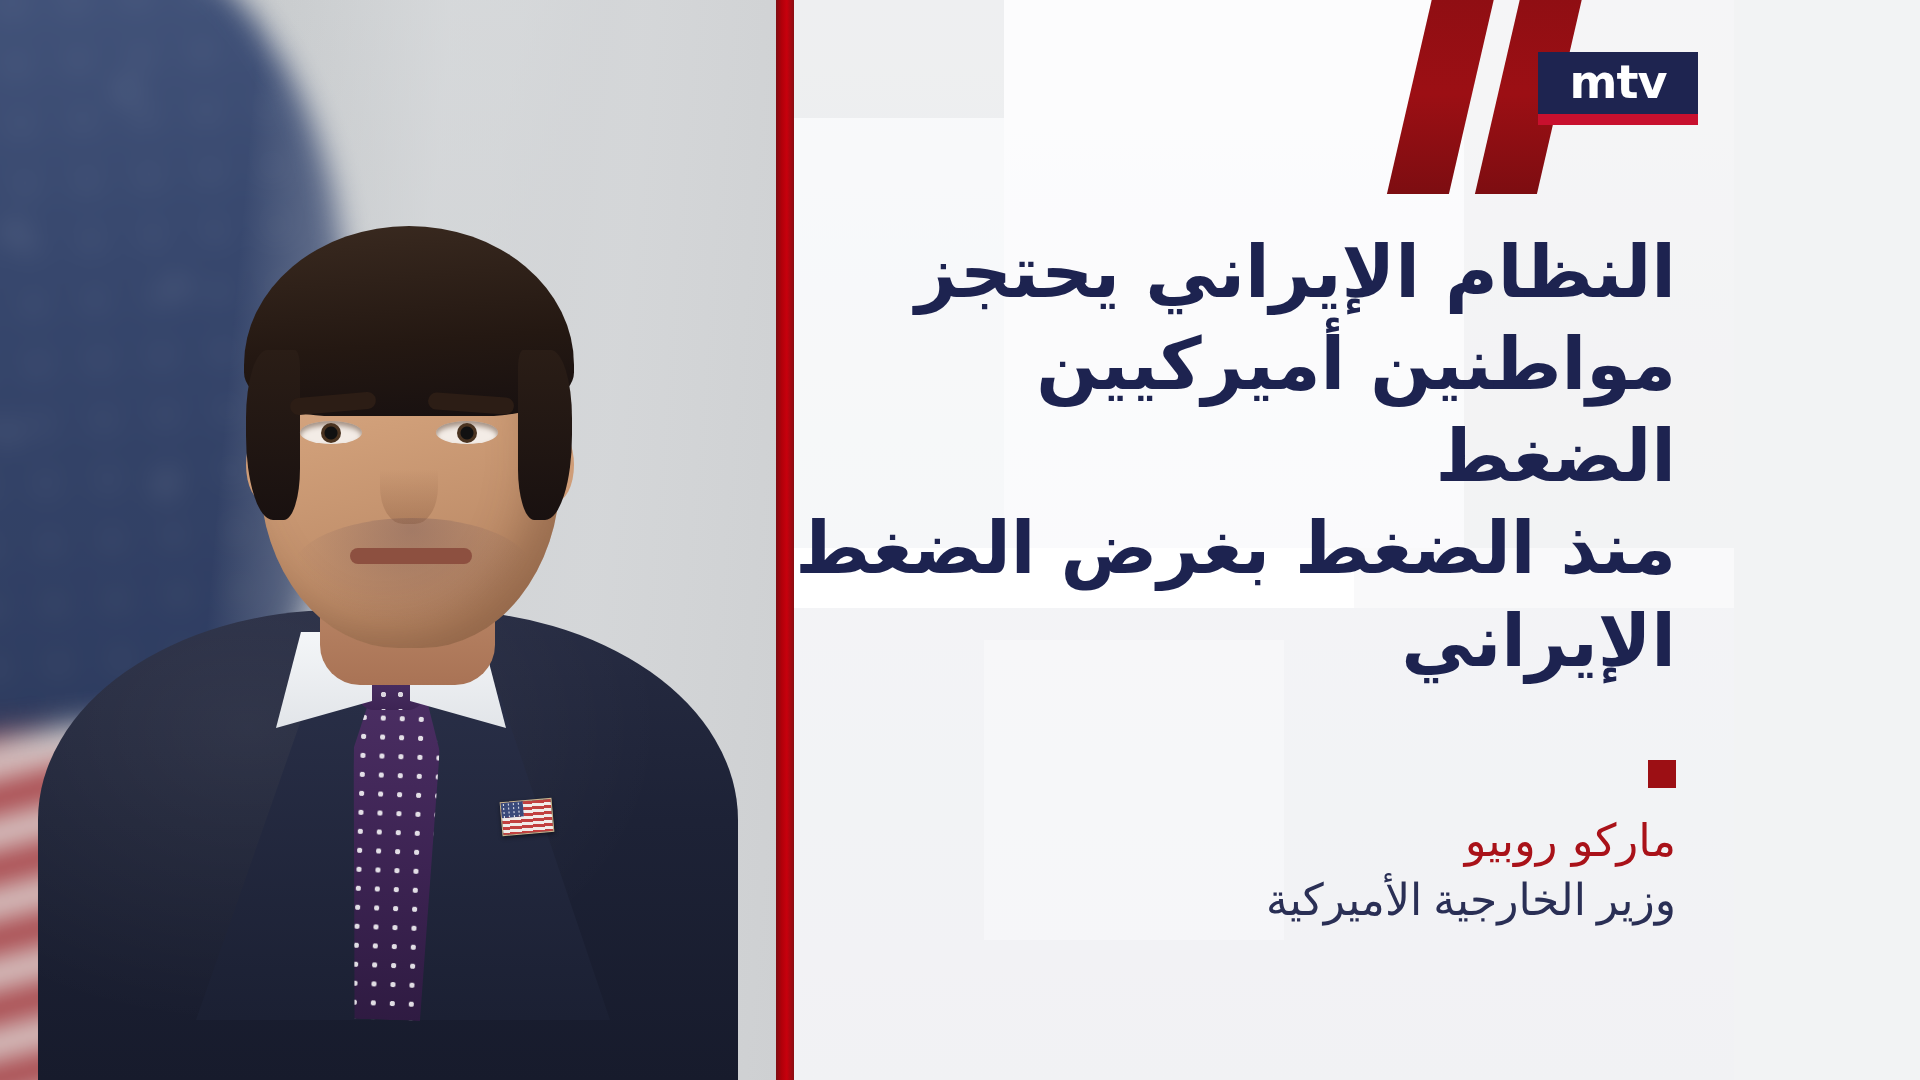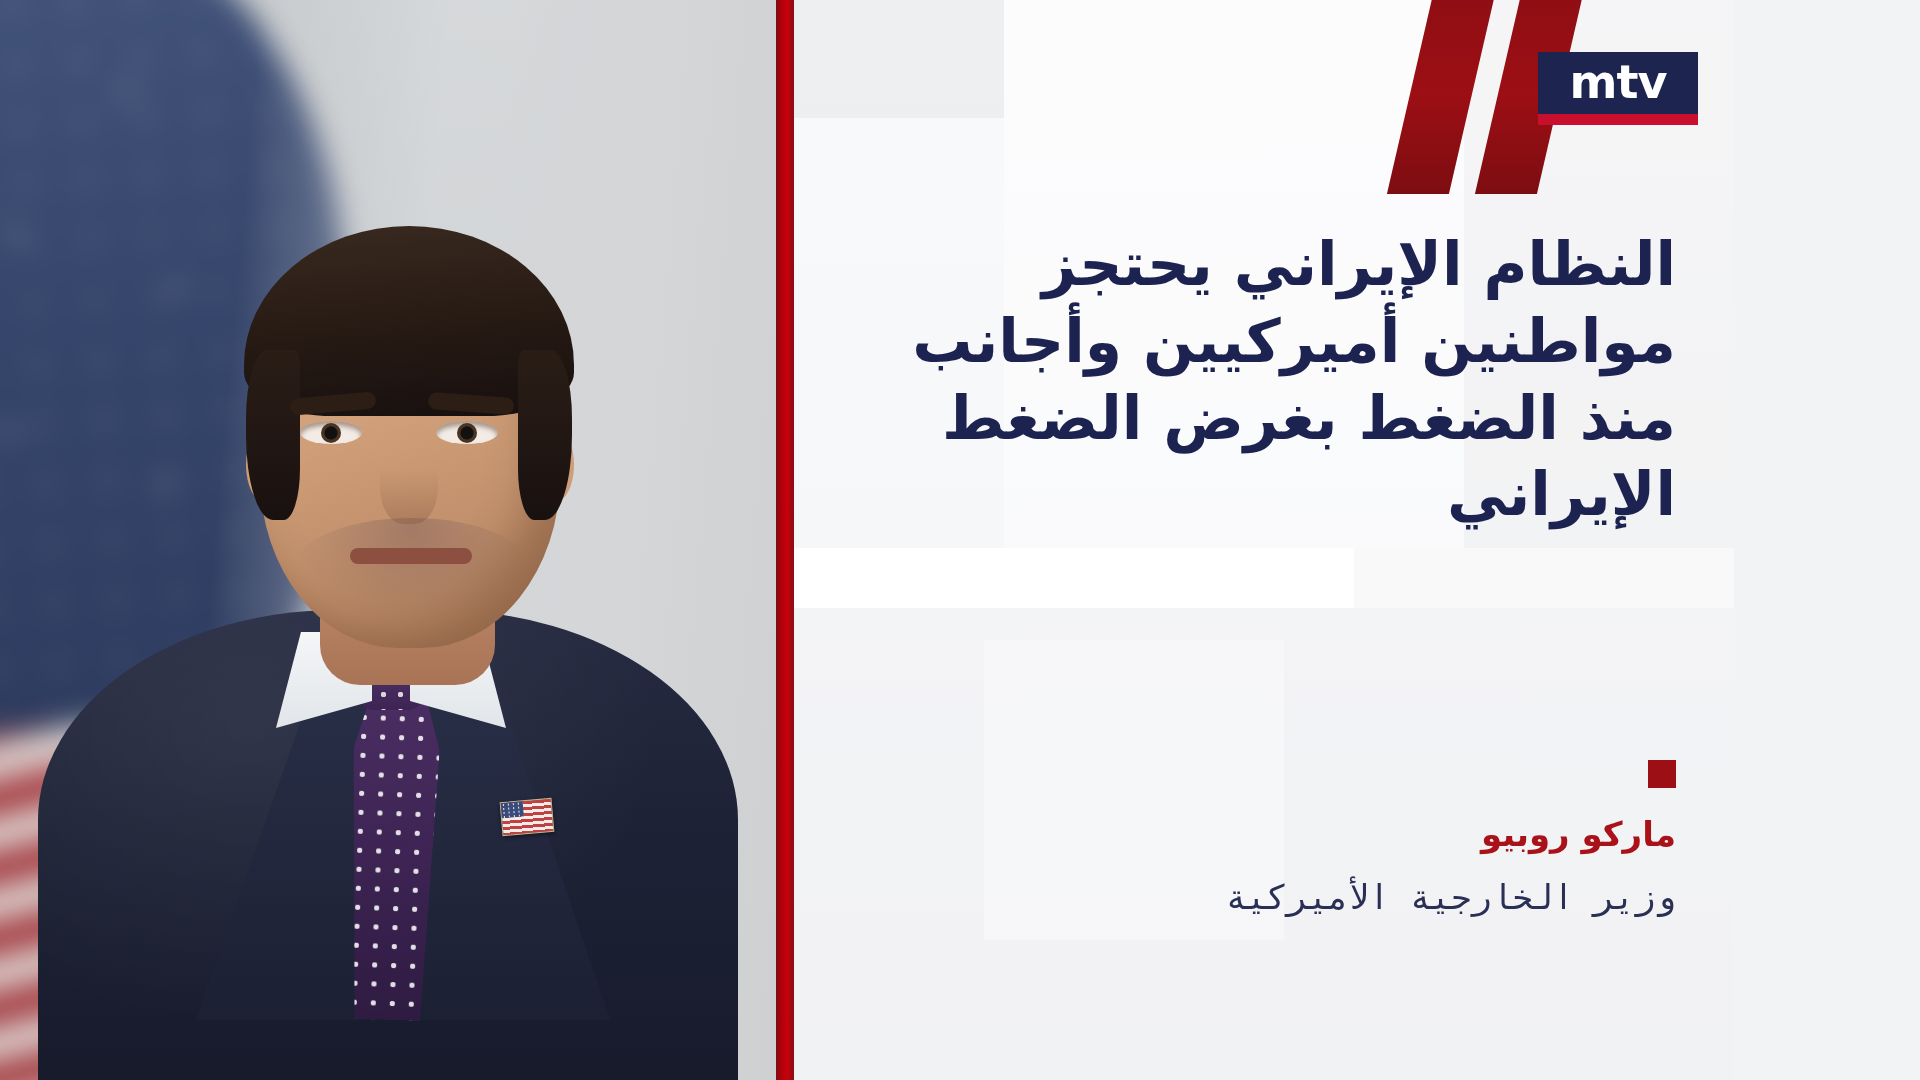--- a/index.html
+++ b/index.html
@@ -360,21 +360,21 @@
   .headline {
     position: absolute;
     right: 58px;
     top: 226px;
     width: 900px;
     text-align: right;
     direction: rtl;
     color: #1d2350;
     font-family: "DejaVu Sans", "Liberation Sans", sans-serif;
     font-weight: 700;
-    font-size: 60px;
+    font-size: 72px;
     line-height: 1.28;
     letter-spacing: 0px;
     z-index: 5;
   }
 
   
   .attribution {
     position: absolute;
     right: 58px;
     top: 760px;
@@ -386,30 +386,30 @@
   .red-marker {
     display: block;
     width: 28px;
     height: 28px;
     background: #9c0f14;
     margin: 0 0 26px auto;
   }
   .speaker-name {
     color: #a91219;
     font-family: "DejaVu Sans", "Liberation Sans", sans-serif;
-    font-weight: 700;
-    font-size: 34px;
+    font-weight: 400;
+    font-size: 45px;
     line-height: 1.18;
-    margin-bottom: 26px;
+    margin-bottom: 8px;
   }
   .speaker-title {
     color: #2a2f55;
-    font-family: Liberation Mono, monospace;
+    font-family: Liberation Serif, serif;
     font-weight: 400;
-    font-size: 34px;
+    font-size: 44px;
     line-height: 1.2;
   }
 </style>
 </head>
 <body>
 
 <div class="stage">
 
   <div class="photo-panel">
     <div class="backdrop"></div>
@@ -467,21 +467,21 @@
       <div class="slash slash-a"></div>
       <div class="slash slash-b"></div>
       <div class="logo-box">
         <span class="logo-text">mtv</span>
       </div>
       <div class="logo-underbar"></div>
     </div>
 
     <div class="headline">
       <div>النظام الإيراني يحتجز</div>
-      <div>مواطنين أميركيين وأجانب</div>
+      <div>مواطنين أميركيين الضغط</div>
       <div>منذ الضغط بغرض الضغط</div>
       <div>الإيراني</div>
     </div>
 
     <div class="attribution">
       <span class="red-marker"></span>
       <div class="speaker-name">ماركو روبيو</div>
       <div class="speaker-title">وزير الخارجية الأميركية</div>
     </div>
 

